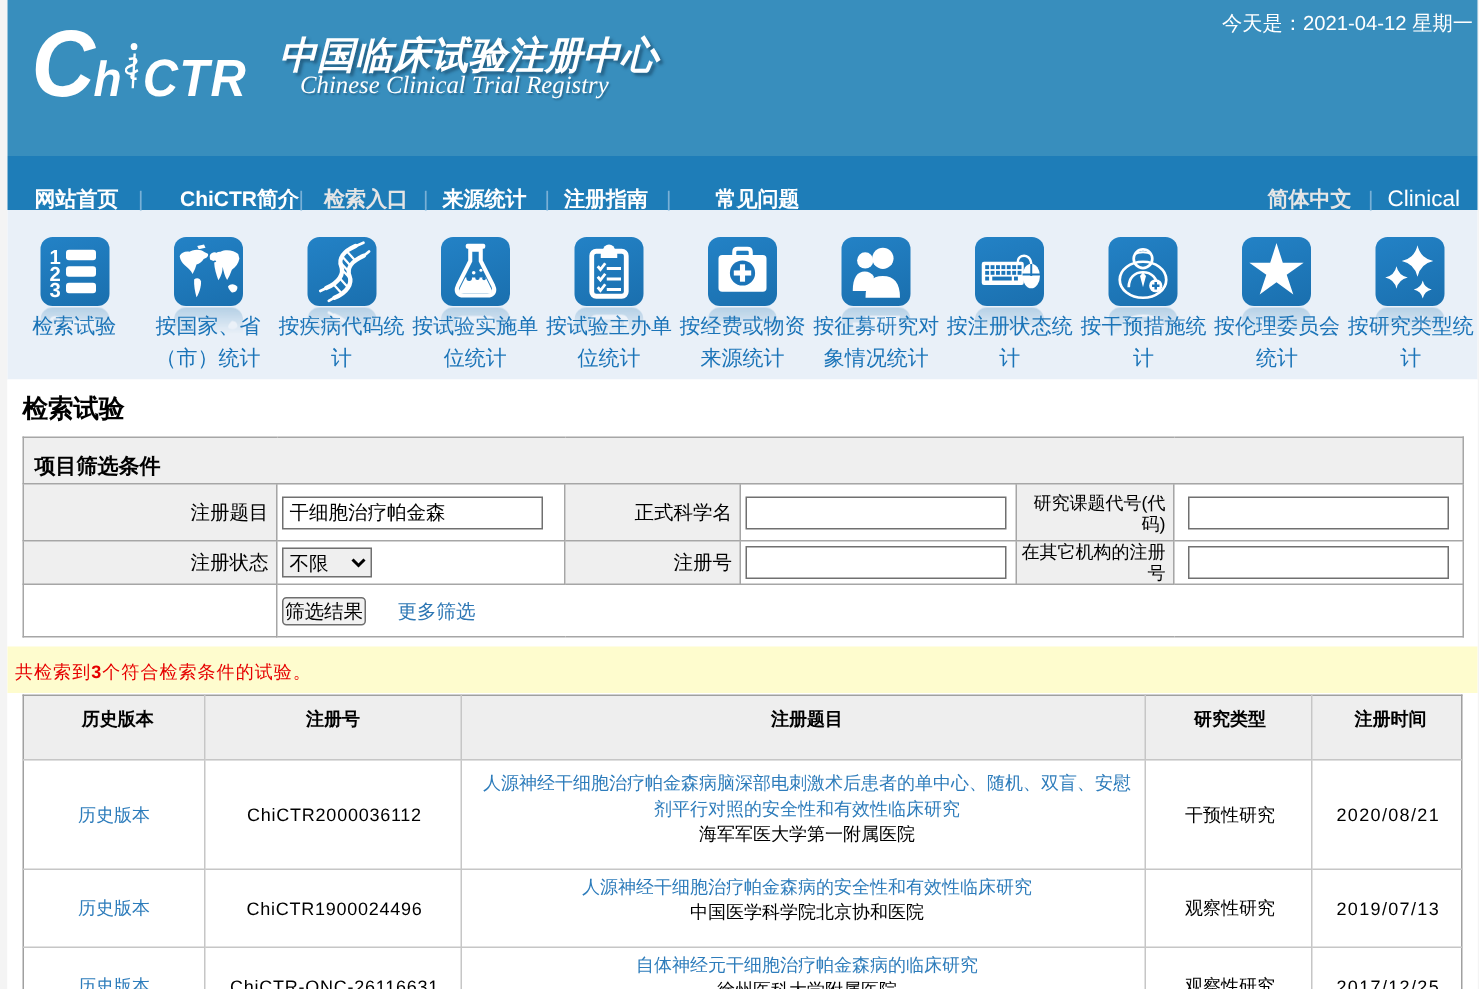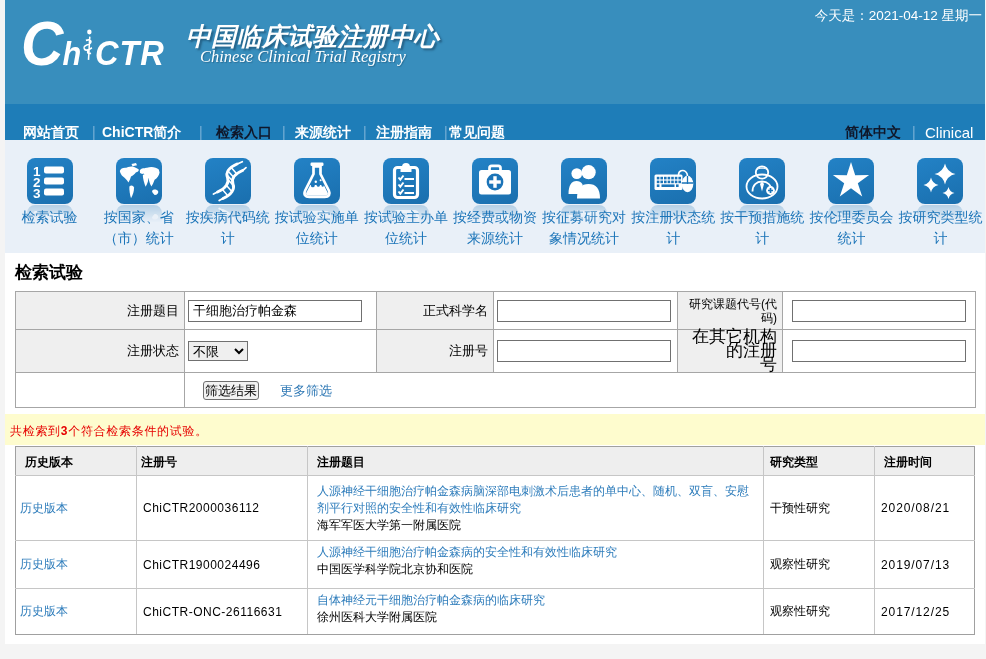--- a/index.html
+++ b/index.html
@@ -12,46 +12,46 @@
 #logo .c1{font-size:63px;font-weight:bold;font-style:italic;letter-spacing:-1px;}
 #logo .c2{font-size:33px;font-weight:bold;font-style:italic;}
 #logo .c3{font-size:35px;font-weight:bold;font-style:italic;letter-spacing:1px;}
 #htitle{position:absolute;left:181px;top:20px;color:#fff;font-size:25px;font-weight:bold;font-style:italic;letter-spacing:0.3px;text-shadow:2px 2px 2px rgba(20,60,90,0.55);}
 #hsub{position:absolute;left:195px;top:47px;color:#fff;font-size:16.5px;font-style:italic;font-family:"Liberation Serif",serif;text-shadow:1px 1px 1px rgba(20,60,90,0.4);}
 #hsub2{position:absolute;left:289px;top:71px;color:#d2e5f2;font-size:13px;letter-spacing:0.3px;}
 
 #nav{height:36px;background:#1e7db8;color:#fff;font-size:14px;font-weight:bold;position:relative;}
 #nav .l{position:absolute;top:10px;margin-top:10px;}
 #nav .sep{color:#79b0d6;font-weight:normal;}
-#nav .act{color:#0f172a;}
+#nav .act{color:#e5e5e5;}
 
 #iconrow{height:113px;background:#e9f0f8;display:flex;}
 .icell{flex:1;text-align:center;}
 .itile{width:46px;height:46px;margin:18px auto 0;border-radius:8px;background:linear-gradient(160deg,#2382c6,#1a6fae);-webkit-box-reflect:below 1px linear-gradient(transparent 62%,rgba(0,0,0,0.25));}
 .itile svg{display:block;}
 .ilabel{margin-top:3px;font-size:14px;line-height:21px;color:#1b74b8;}
 
 #main{background:#fff;padding-bottom:9px;}
 h2{margin:0;padding:8px 0 0 10px;font-size:17px;color:#000;height:30px;box-sizing:content-box;}
 table{border-collapse:collapse;table-layout:fixed;}
 #ftable{margin-left:10px;width:960px;font-size:13px;color:#000;}
 #ftable td{border:1px solid #a6a6a6;padding:0;}
 #ftable .lab{background:#efefef;text-align:right;padding-right:5px;}
 #ftable .hrow td{background:#efefef;font-size:14px;font-weight:bold;text-align:left;padding-left:7px;padding-top:8px;}
 #ftable input[type=text]{width:164px;height:18px;border:1px solid #707070;margin-left:3px;font-size:13px;padding:1px 4px;font-family:"Liberation Sans",sans-serif;}
 #ftable select{width:60px;height:20px;border:1px solid #707070;margin-left:3px;font-size:13px;font-family:"Liberation Sans",sans-serif;}
-#fbtn{font-size:13px;height:19px;padding:0 1px;margin-left:18px;font-family:"Liberation Sans",sans-serif;background:#f2f2f2;border:1.5px solid #6f6f6f;border-radius:3px;color:#000;}
+#fbtn{font-size:13px;height:19px;padding:0 1px;margin-left:3px;font-family:"Liberation Sans",sans-serif;background:#f2f2f2;border:1.5px solid #6f6f6f;border-radius:3px;color:#000;}
 .morelink{color:#2d77b4;text-decoration:none;font-size:13px;margin-left:21px;}
 #banner{margin-top:6px;height:28px;padding-top:3px;background:#fefcce;line-height:28px;font-size:12px;color:#e60000;padding-left:5px;letter-spacing:0.7px;}
 #rtable{margin-left:10px;margin-top:1px;width:959px;font-size:12px;}
 #rtable td:first-child{border-left-color:#a0a0a0;}
 #rtable td:last-child{border-right-color:#a0a0a0;}
 #rtable tr:first-child td{border-top-color:#a0a0a0;}
 #rtable tr:last-child td{border-bottom-color:#a0a0a0;}
-#rtable td{border:1px solid #c6c6c6;vertical-align:middle;padding:0 4px;}
+#rtable td{border:1px solid #c6c6c6;vertical-align:middle;padding:14px 4px;text-align:center;}
 #rtable tr.hd td{background:#eee;font-weight:bold;font-size:12px;height:26px;padding-top:2px;}
 #rtable a{color:#2d7cbb;text-decoration:none;}
 #rtable .t a{display:block;}
 #rtable .t{padding-left:9px;line-height:17px;vertical-align:top;}
 #rtable tr.hd td:nth-child(1){padding-left:9px;}
 #rtable tr.hd td:nth-child(3){padding-left:10px;}
 #rtable tr.hd td:nth-child(4){padding-left:6px;}
 #rtable tr.hd td:nth-child(5){padding-left:9px;}
 #rtable tr.dr td:nth-child(2){padding-left:6px;letter-spacing:0.5px;}
 #rtable tr.dr td:nth-child(4){padding-left:6px;}
@@ -65,29 +65,29 @@
     <div id="logo"><span class="c1">C</span><span class="c2">h</span><svg width="13" height="36" viewBox="0 0 14 34" style="margin:0 0 2px 2px">
           <circle cx="7" cy="3" r="2.6" fill="#fff"></circle>
           <path d="M7.5 8 L6 33 M3 12 C10 10 11 15 4 17 C-2 19 1 24 7 22 M10 20 C4 23 3 27 9 26" stroke="#fff" stroke-width="1.8" fill="none"></path>
         </svg><span class="c3">CTR</span></div>
     <div id="htitle">中国临床试验注册中心</div>
     <div id="hsub">Chinese Clinical Trial Registry</div>
   </div>
   <div id="nav">
     <span class="l" style="left:18px">网站首页</span>
     <span class="l sep" style="left:87px">|</span>
-    <span class="l" style="left:97px">ChiCTR简介</span>
+    <span class="l" style="left:115px">ChiCTR简介</span>
     <span class="l sep" style="left:194px">|</span>
     <span class="l act" style="left:211px">检索入口</span>
     <span class="l sep" style="left:277px">|</span>
     <span class="l" style="left:290px">来源统计</span>
     <span class="l sep" style="left:358px">|</span>
     <span class="l" style="left:371px">注册指南</span>
     <span class="l sep" style="left:439px">|</span>
-    <span class="l" style="left:444px">常见问题</span>
+    <span class="l" style="left:472px">常见问题</span>
     <span class="l act" style="left:840px">简体中文</span>
     <span class="l sep" style="left:907px">|</span>
     <span class="l" style="left:920px;font-weight:normal;font-size:15px">Clinical</span>
   </div>
   <div id="iconrow">
     <div class="icell">
         <div class="itile">
           <svg width="46" height="46" viewBox="0 0 46 46">
             <g fill="#fff">
               <text x="6" y="18" font-size="13.5" font-weight="bold" font-family="Liberation Sans">1</text>
@@ -258,34 +258,37 @@
     <table id="ftable">
         <colgroup>
           <col style="width:169px">
           <col style="width:192px">
           <col style="width:117px">
           <col style="width:184px">
           <col style="width:105px">
           <col style="width:193px">
         </colgroup>
       <tbody>
+          <tr class="hrow">
+            <td colspan="6" style="height:22px">项目筛选条件</td>
+          </tr>
       <tr>
         <td class="lab" style="height:37px">注册题目</td>
         <td><input type="text" value="干细胞治疗帕金森" style=""></td>
         <td class="lab">正式科学名</td>
         <td><input type="text" style=""></td>
         <td class="lab" style="font-size:12px;line-height:14px">研究课题代号(代<br>码)</td>
         <td><input type="text" style="margin-left: 9px;"></td>
       </tr>
       <tr>
         <td class="lab" style="height:27px">注册状态</td>
         <td><select><option>不限</option></select></td>
         <td class="lab">注册号</td>
         <td><input type="text" style=""></td>
-        <td class="lab" style="font-size:17px;line-height:14px">在其它机构的注册<br>号</td>
+        <td class="lab" style="font-size:12px;line-height:14px">在其它机构的注册<br>号</td>
         <td><input type="text" style="margin-left: 9px;"></td>
       </tr>
       <tr>
         <td style="height:34px"></td>
         <td colspan="5"><button id="fbtn">筛选结果</button><a class="morelink" href="#">更多筛选</a></td>
       </tr>
     </tbody>
       </table>
     <div id="banner">共检索到<b>3</b>个符合检索条件的试验。</div>
     <table id="rtable">

